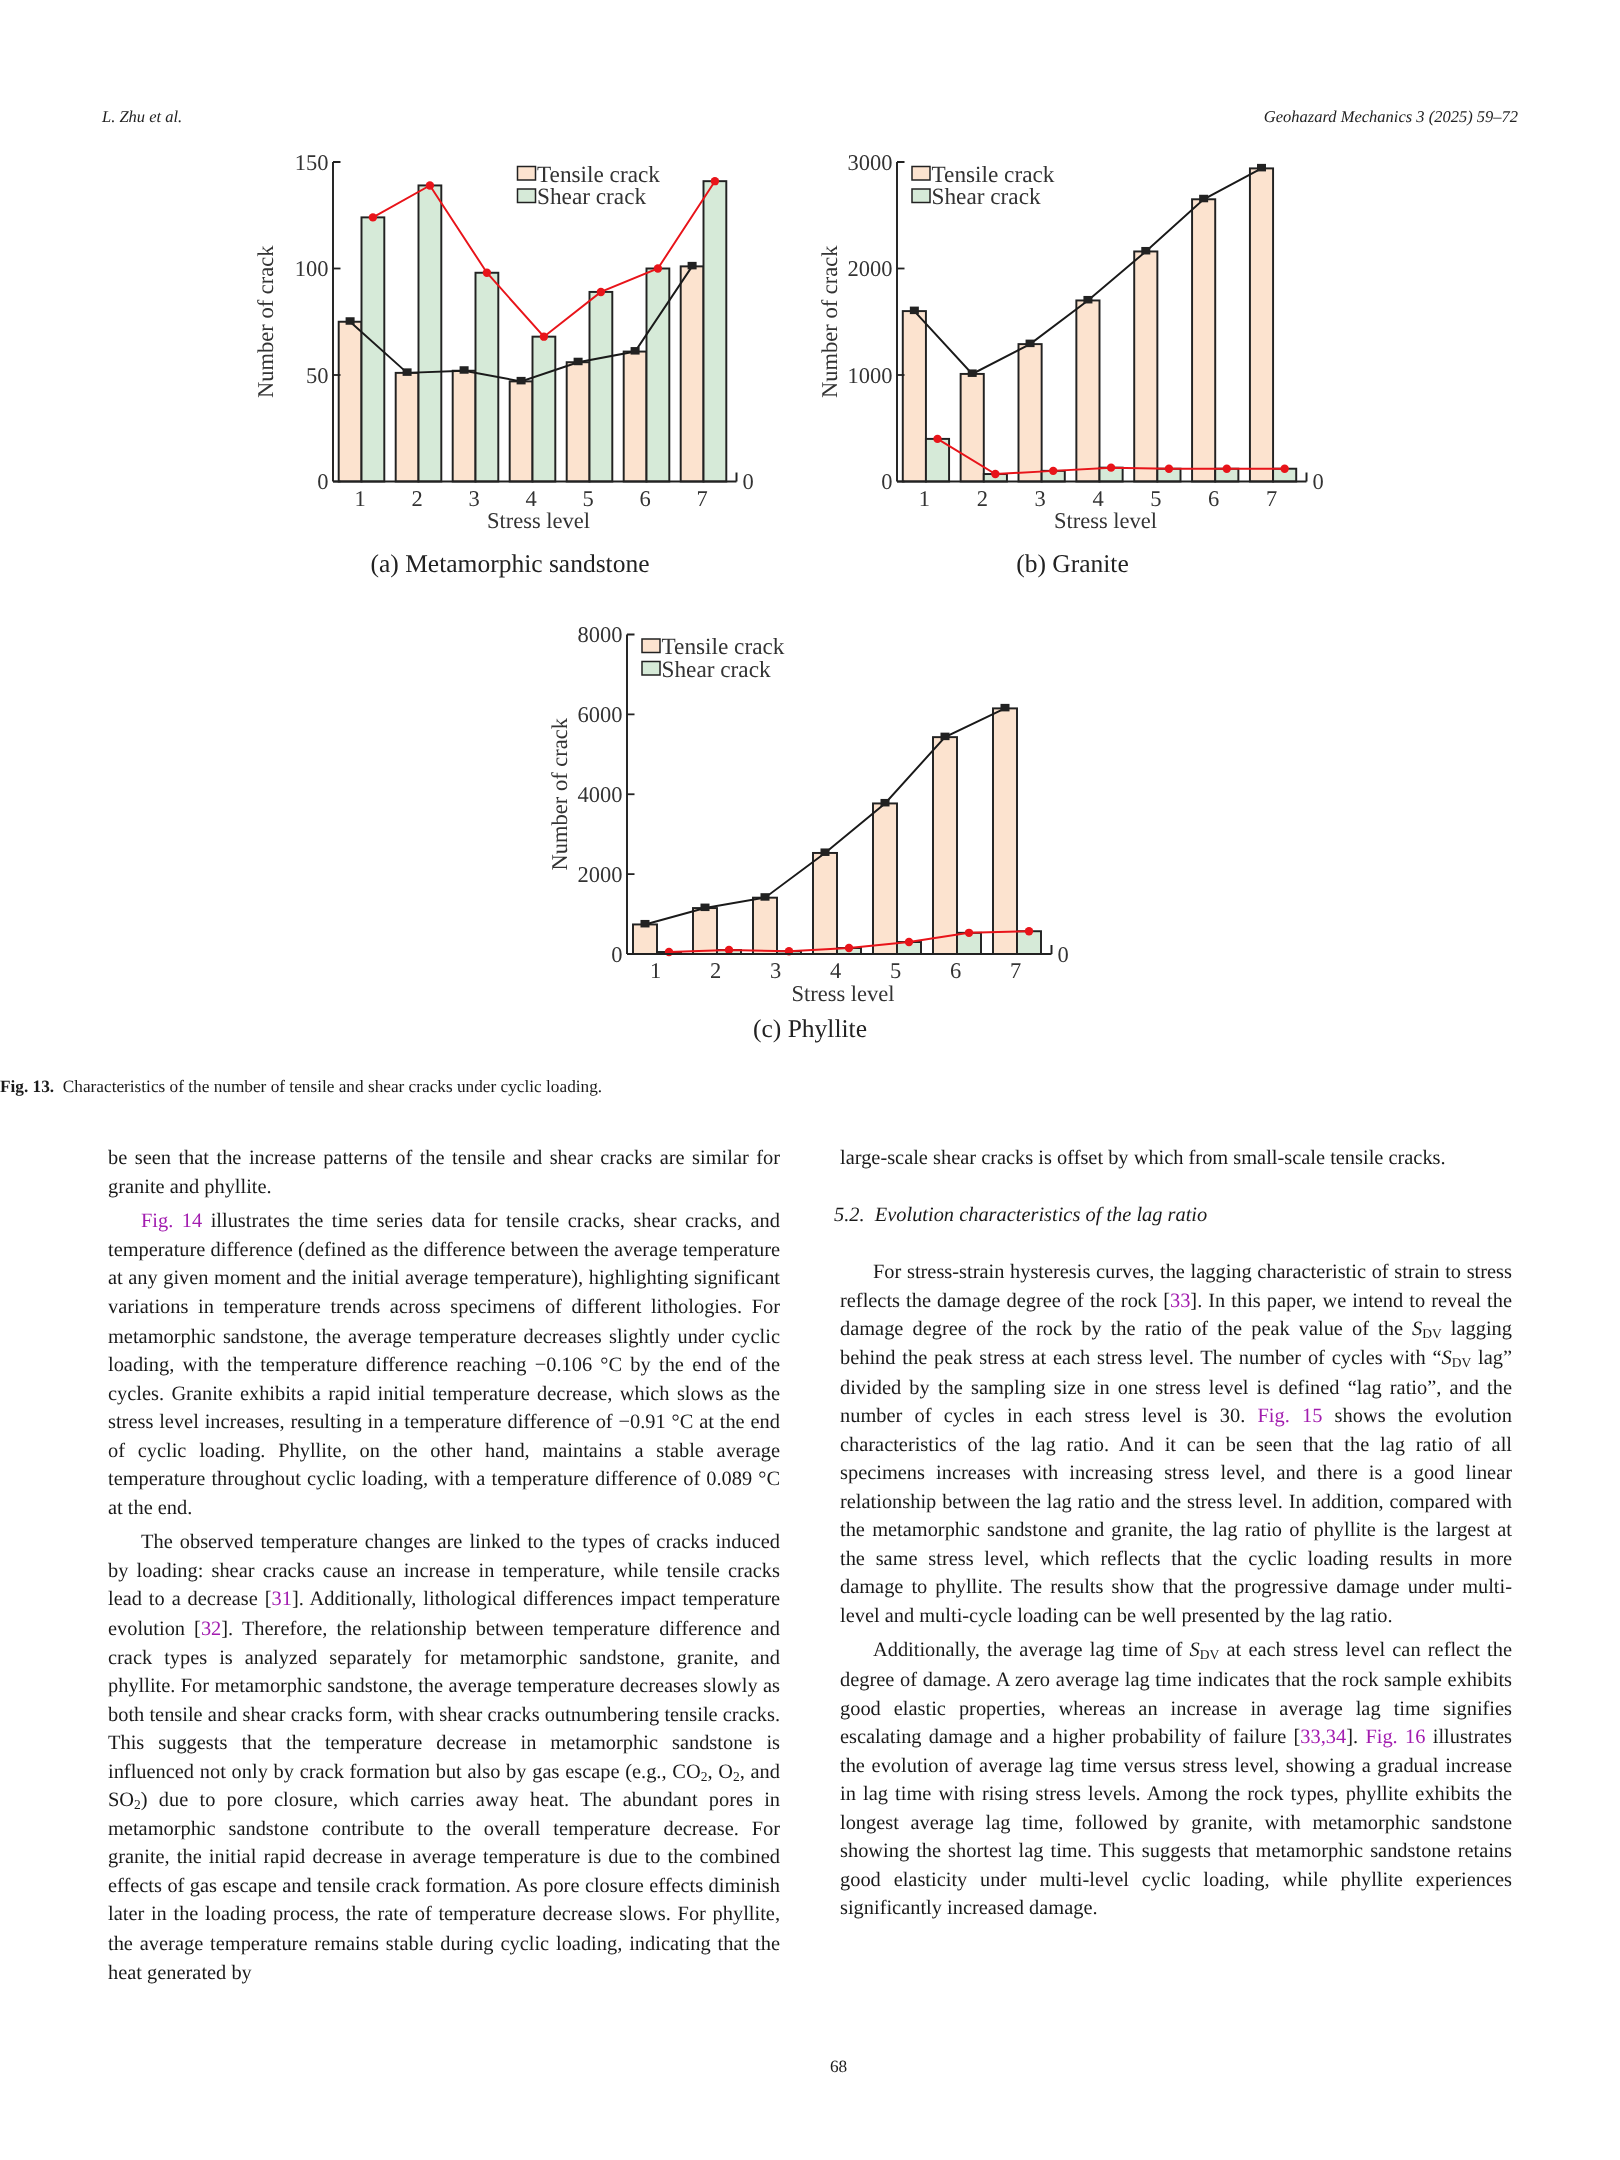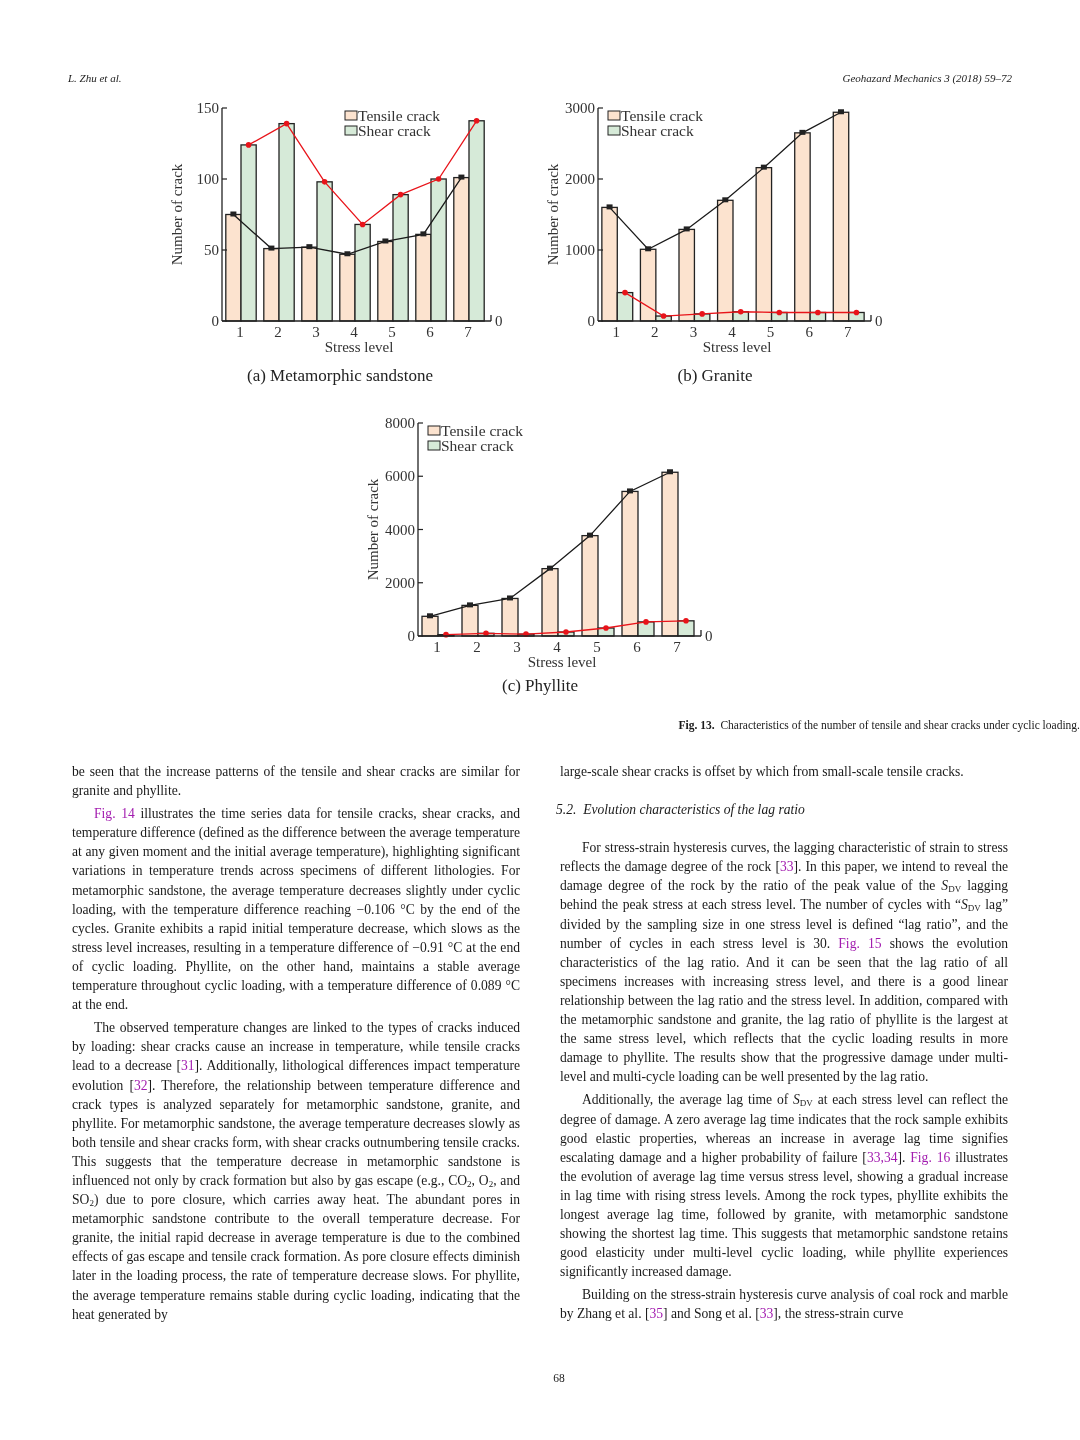--- a/index.html
+++ b/index.html
@@ -7,41 +7,41 @@
          font-family: "Liberation Serif", "DejaVu Serif", serif; color: #1a1a1a; }
   .running-head { position: absolute; top: 72px; font-style: italic; font-size: 11px;
                   font-family: "Liberation Serif", serif; color: #222; }
   .rh-left { left: 68px; }
   .rh-right { right: 68px; }
   .figure { position: absolute; }
   .fig-a { left: 170px; top: 95px; width: 340px; height: 300px; }
   .fig-b { left: 540px; top: 95px; width: 350px; height: 300px; }
   .fig-c { left: 360px; top: 410px; width: 360px; height: 295px; }
   .figure svg { width: 100%; height: 100%; display: block; }
-  .caption { position: absolute; top: 719px; left: 0; width: 1080px; text-align: right;
+  .caption { position: absolute; top: 719px; left: 0; width: 1080px; text-align: left;
              font-size: 11.5px; font-family: "Liberation Serif", serif; }
   .caption b { font-weight: bold; }
   .col { position: absolute; top: 758px; width: 456px; font-size: 13.6px; line-height: 19.1px;
          text-align: justify; font-family: "Liberation Serif", serif; }
   .col-left { left: 68px; }
   .col-right { left: 556px; }
   .col p { margin: 4px; }
   .col p.indent { text-indent: 22px; }
   .section-heading { font-style: italic; margin: 19px 0 19px 0 !important; }
   .link { color: #a21caf; }
   .page-number { position: absolute; top: 1372px; left: 0; width: 1080px; text-align: center;
                  font-size: 11.5px; margin-left: 19px; }
   sub { font-size: 9px; vertical-align: -2px; line-height: 0; }
   i.var { font-style: italic; }
 </style>
 </head>
 <body>
 
 <div class="running-head rh-left">L. Zhu et al.</div>
-<div class="running-head rh-right">Geohazard Mechanics 3 (2018) 59–72</div>
+<div class="running-head rh-right">Geohazard Mechanics 3 (2025) 59–72</div>
 
 <div class="figure fig-a">
     <svg viewBox="0 0 340 300">
       <g>
         <rect x="55.8" y="119.5" width="15.200000000000001" height="106.5" fill="#fce3cf" stroke="#222" stroke-width="1.3"></rect>
         <rect x="71" y="49.91999999999999" width="15.200000000000001" height="176.08" fill="#d6ead8" stroke="#222" stroke-width="1.3"></rect>
         <rect x="93.8" y="153.57999999999998" width="15.200000000000001" height="72.42000000000002" fill="#fce3cf" stroke="#222" stroke-width="1.3"></rect>
         <rect x="109" y="28.620000000000005" width="15.200000000000001" height="197.38" fill="#d6ead8" stroke="#222" stroke-width="1.3"></rect>
         <rect x="131.8" y="152.16" width="15.200000000000001" height="73.84" fill="#fce3cf" stroke="#222" stroke-width="1.3"></rect>
         <rect x="147" y="86.84" width="15.200000000000001" height="139.16" fill="#d6ead8" stroke="#222" stroke-width="1.3"></rect>
@@ -239,16 +239,15 @@
 <div class="col col-left">
     <p>be seen that the increase patterns of the tensile and shear cracks are similar for granite and phyllite.</p>
     <p class="indent"><span class="link">Fig. 14</span> illustrates the time series data for tensile cracks, shear cracks, and temperature difference (defined as the difference between the average temperature at any given moment and the initial average temperature), highlighting significant variations in temperature trends across specimens of different lithologies. For metamorphic sandstone, the average temperature decreases slightly under cyclic loading, with the temperature difference reaching −0.106 °C by the end of the cycles. Granite exhibits a rapid initial temperature decrease, which slows as the stress level increases, resulting in a temperature difference of −0.91 °C at the end of cyclic loading. Phyllite, on the other hand, maintains a stable average temperature throughout cyclic loading, with a temperature difference of 0.089 °C at the end.</p>
     <p class="indent">The observed temperature changes are linked to the types of cracks induced by loading: shear cracks cause an increase in temperature, while tensile cracks lead to a decrease [<span class="link">31</span>]. Additionally, lithological differences impact temperature evolution [<span class="link">32</span>]. Therefore, the relationship between temperature difference and crack types is analyzed separately for metamorphic sandstone, granite, and phyllite. For metamorphic sandstone, the average temperature decreases slowly as both tensile and shear cracks form, with shear cracks outnumbering tensile cracks. This suggests that the temperature decrease in metamorphic sandstone is influenced not only by crack formation but also by gas escape (e.g., CO<sub>2</sub>, O<sub>2</sub>, and SO<sub>2</sub>) due to pore closure, which carries away heat. The abundant pores in metamorphic sandstone contribute to the overall temperature decrease. For granite, the initial rapid decrease in average temperature is due to the combined effects of gas escape and tensile crack formation. As pore closure effects diminish later in the loading process, the rate of temperature decrease slows. For phyllite, the average temperature remains stable during cyclic loading, indicating that the heat generated by</p>
   </div>
 <div class="col col-right">
     <p>large-scale shear cracks is offset by which from small-scale tensile cracks.</p>
     <p class="section-heading">5.2.&nbsp;&nbsp;Evolution characteristics of the lag ratio</p>
     <p class="indent">For stress-strain hysteresis curves, the lagging characteristic of strain to stress reflects the damage degree of the rock [<span class="link">33</span>]. In this paper, we intend to reveal the damage degree of the rock by the ratio of the peak value of the <i class="var">S</i><sub>DV</sub> lagging behind the peak stress at each stress level. The number of cycles with “<i class="var">S</i><sub>DV</sub> lag” divided by the sampling size in one stress level is defined “lag ratio”, and the number of cycles in each stress level is 30. <span class="link">Fig. 15</span> shows the evolution characteristics of the lag ratio. And it can be seen that the lag ratio of all specimens increases with increasing stress level, and there is a good linear relationship between the lag ratio and the stress level. In addition, compared with the metamorphic sandstone and granite, the lag ratio of phyllite is the largest at the same stress level, which reflects that the cyclic loading results in more damage to phyllite. The results show that the progressive damage under multi-level and multi-cycle loading can be well presented by the lag ratio.</p>
     <p class="indent">Additionally, the average lag time of <i class="var">S</i><sub>DV</sub> at each stress level can reflect the degree of damage. A zero average lag time indicates that the rock sample exhibits good elastic properties, whereas an increase in average lag time signifies escalating damage and a higher probability of failure [<span class="link">33,34</span>]. <span class="link">Fig. 16</span> illustrates the evolution of average lag time versus stress level, showing a gradual increase in lag time with rising stress levels. Among the rock types, phyllite exhibits the longest average lag time, followed by granite, with metamorphic sandstone showing the shortest lag time. This suggests that metamorphic sandstone retains good elasticity under multi-level cyclic loading, while phyllite experiences significantly increased damage.</p>
-    <p class="indent">Building on the stress-strain hysteresis curve analysis of coal rock and marble by Zhang et al. [<span class="link">35</span>] and Song et al. [<span class="link">33</span>], the stress-strain curve</p>
   </div>
 
 <div class="page-number">68</div>
 
 </body></html>

